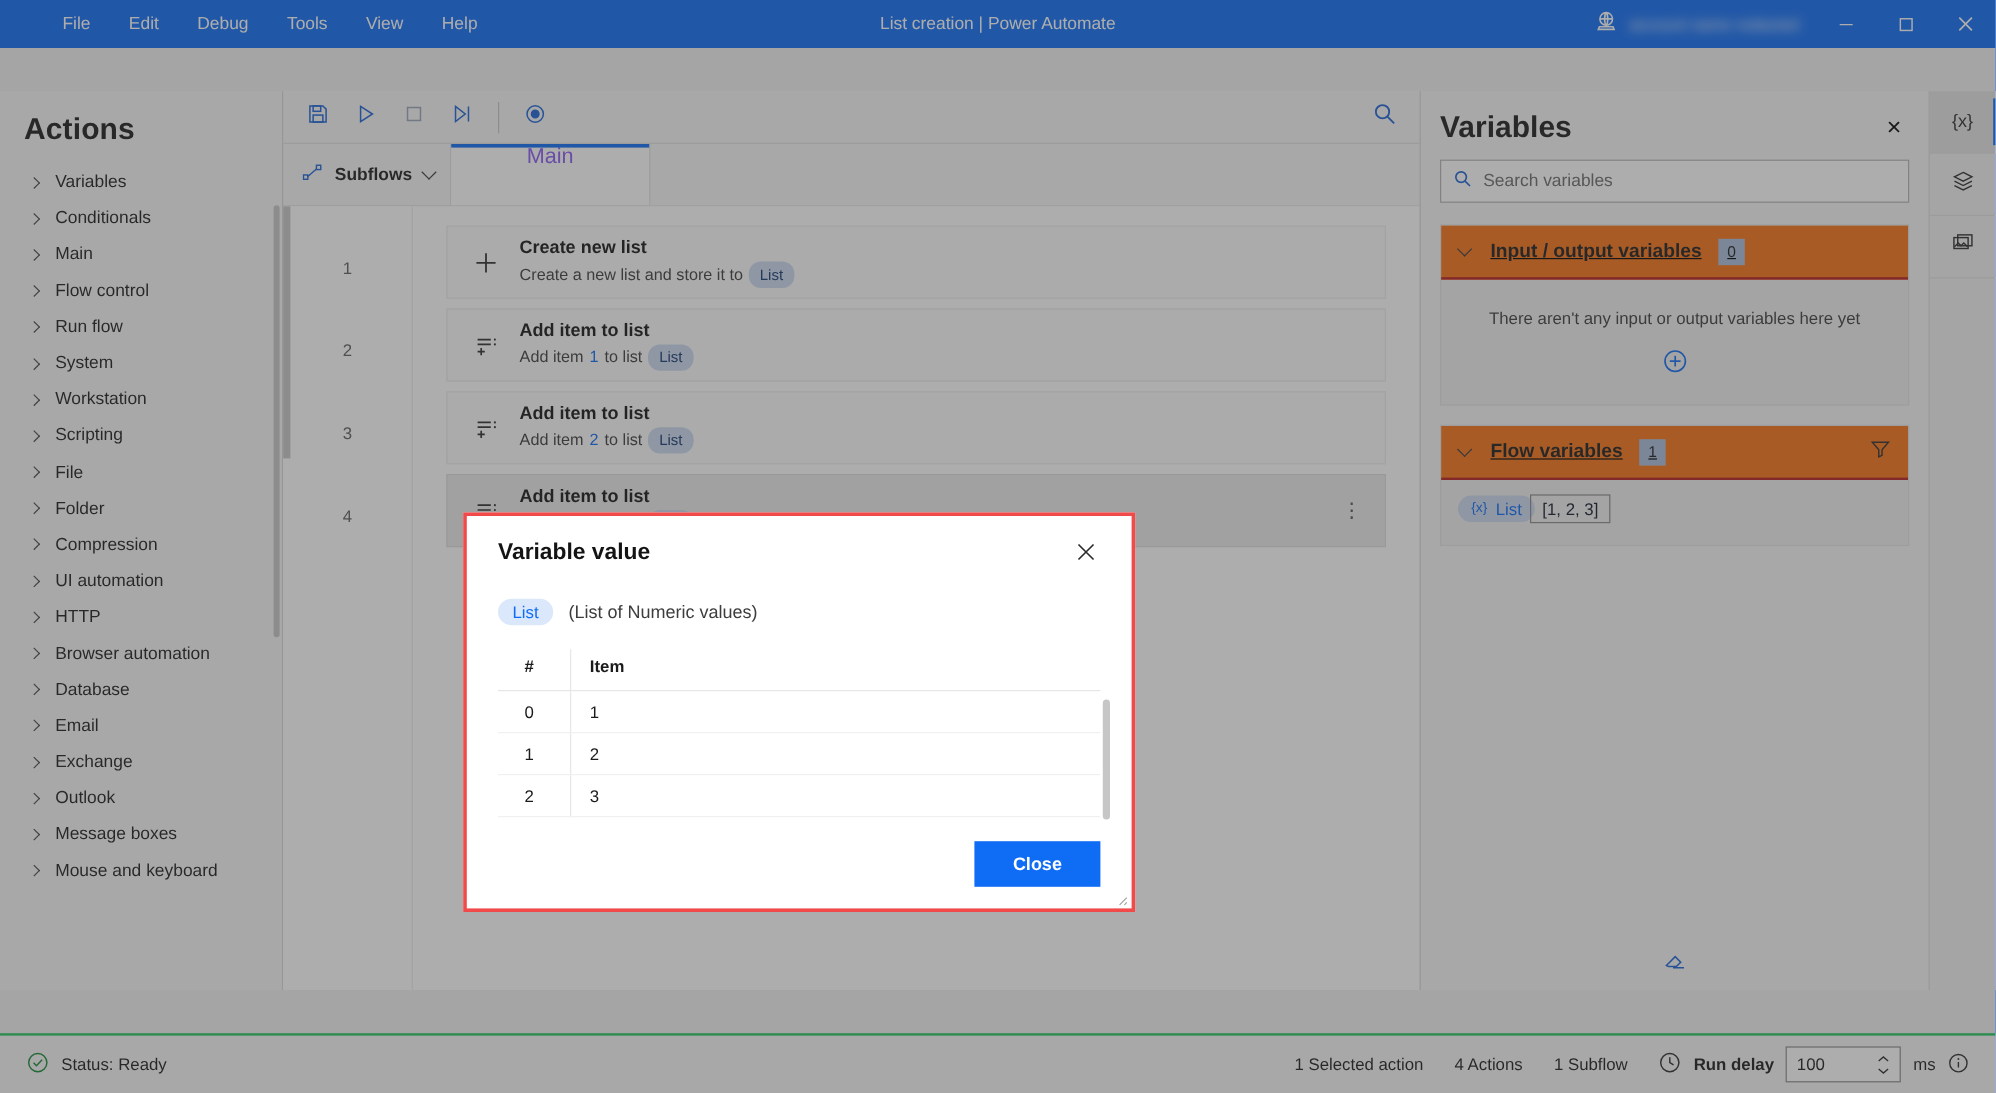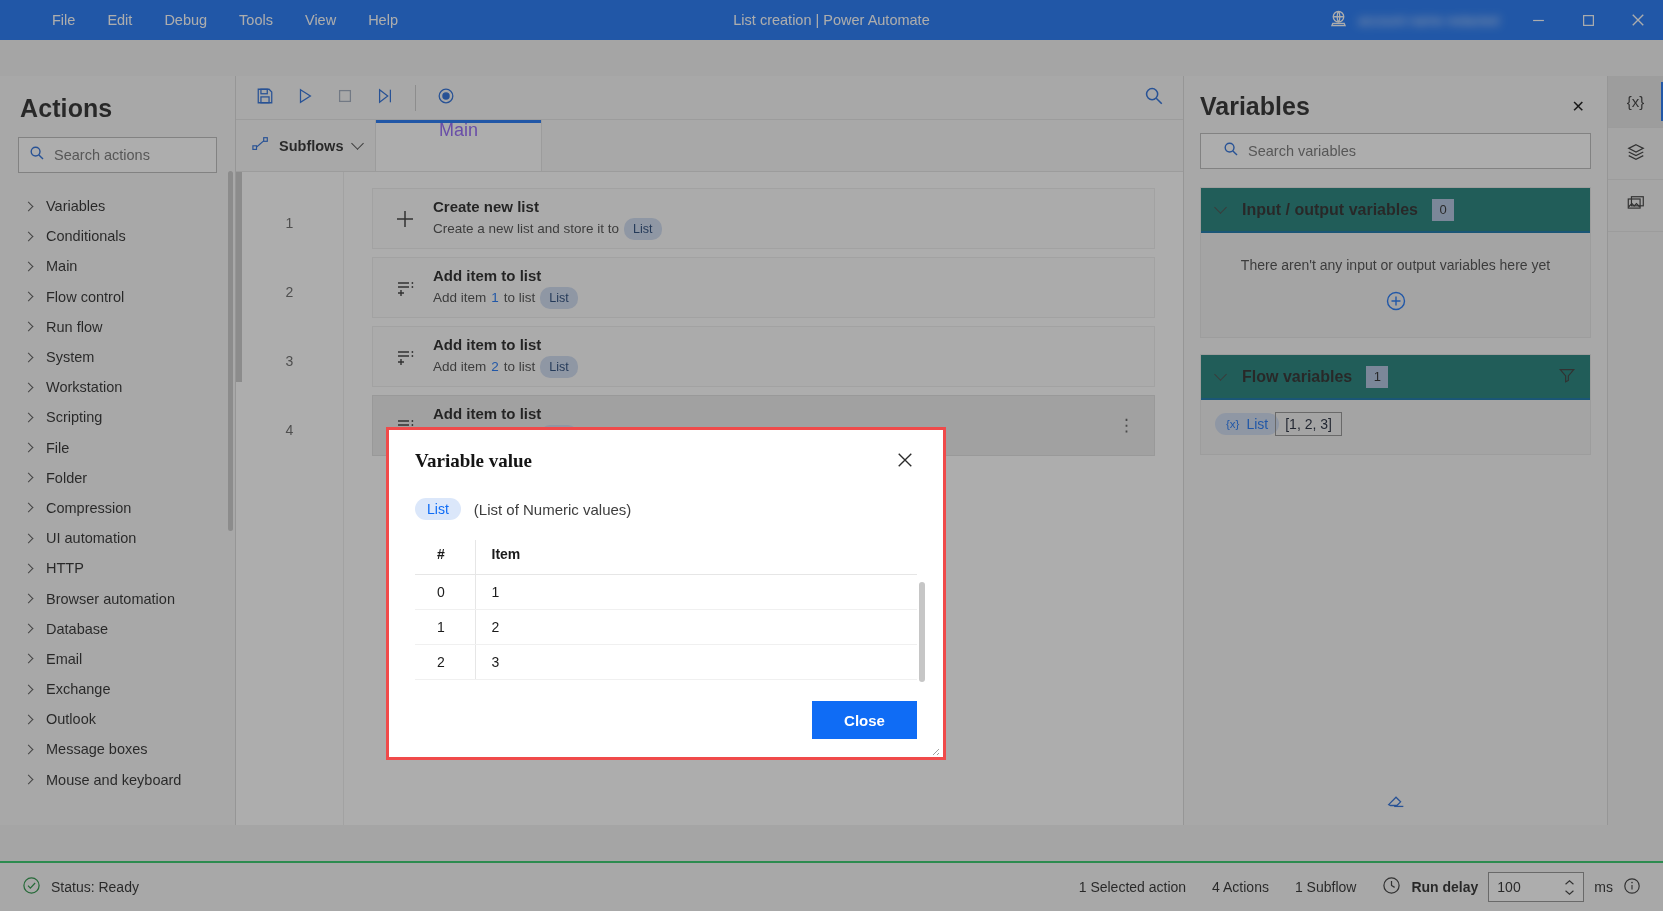--- a/index.html
+++ b/index.html
@@ -147,27 +147,27 @@
     position: relative;
   }
   .vars-head {
     display: flex; align-items: center; padding: 16px 16px 12px 16px;
   }
   .vars-title { font-size: 25px; font-weight: 600; color: #1b1b1b; }
   .vars-x { margin-left: auto; padding: 4px 6px; }
   .vsearch {
     margin: 0 16px 18px 16px; height: 36px; background: #fff;
     border: 1px solid #b5b5b5; display: flex; align-items: center;
-    gap: 9px; padding: 0 22px;
+    gap: 9px; padding: 0 10px;
   }
   .vsearch .ph { font-size: 14.5px; color: #6b6b6b; }
   .vsection { margin: 0 16px 16px 16px; background: #f0f0f0; border: 1px solid #e4e4e4; }
   .vsec-head {
     height: 45px; display: flex; align-items: center; gap: 14px;
-    padding: 0 14px; border-bottom: 2px solid #0369a1; background: #0f766e;
+    padding: 0 14px; border-bottom: 2px solid #b91c1c; background: #f97316; text-decoration: underline;
   }
   .vsec-title { font-size: 16px; font-weight: 600; color: #1b1b1b; }
   .count-badge {
     background: #aabedd; color: #1b1b1b; font-size: 13px;
     min-width: 22px; height: 22px; display: flex;
     align-items: center; justify-content: center; padding: 0 6px;
   }
   .vsec-filter { margin-left: auto; }
   .vsec-body { padding: 24px 16px; }
   .empty-msg { font-size: 14px; color: #3d3d3d; text-align: center; }
@@ -230,21 +230,21 @@
   
   .dim {
     position: absolute; inset: 0; background: rgba(60,60,60,.42);
     z-index: 50;
   }
   .modal {
     position: absolute; left: 386px; top: 427px; width: 560px; height: 333px;
     background: #fff; border: 3px solid #f04a4a; z-index: 60;
     display: flex; flex-direction: column; padding: 20px 26px 18px 26px;
   }
-  .modal-head { display: flex; align-items: flex-start; font-family: Liberation Serif, serif; }
+  .modal-head { display: flex; align-items: flex-start; }
   .modal-title { font-size: 19px; font-weight: 600; color: #141414; }
   .modal-x { margin-left: auto; padding: 2px 4px; }
   .modal-meta { display: flex; align-items: center; gap: 13px; margin-top: 24px; }
   .meta-pill {
     background: #dbe7fa; color: #0f6cf5; font-size: 14px;
     border-radius: 11px; padding: 3px 12px;
   }
   .meta-type { font-size: 15px; color: #3d3d3d; }
   .tbl-wrap { margin-top: 20px; position: relative; }
   table { width: 100%; border-collapse: collapse; }
@@ -306,29 +306,20 @@
             <path d="M1.5 1.5l9 9M10.5 1.5l-9 9"></path>
           </svg>
       </div>
     </div>
   </div>
 
   <div class="body">
 
     <div class="actions-pane">
       <div class="actions-title">Actions</div>
-      <div class="search-box">
-        <span>
-          <svg width="16" height="16" viewBox="0 0 16 16" fill="none" stroke="#1b63d6" stroke-width="1.4">
-            <circle cx="6.6" cy="6.6" r="4.4"></circle>
-              <path d="M9.9 9.9L14 14"></path>
-          </svg>
-        </span>
-        <span class="ph">Search actions</span>
-      </div>
       <div class="actions-list">
         <div class="act-item">
             <span class="chev"></span>
             <span>Variables</span>
           </div>
         <div class="act-item">
             <span class="chev"></span>
             <span>Conditionals</span>
           </div>
         <div class="act-item">

